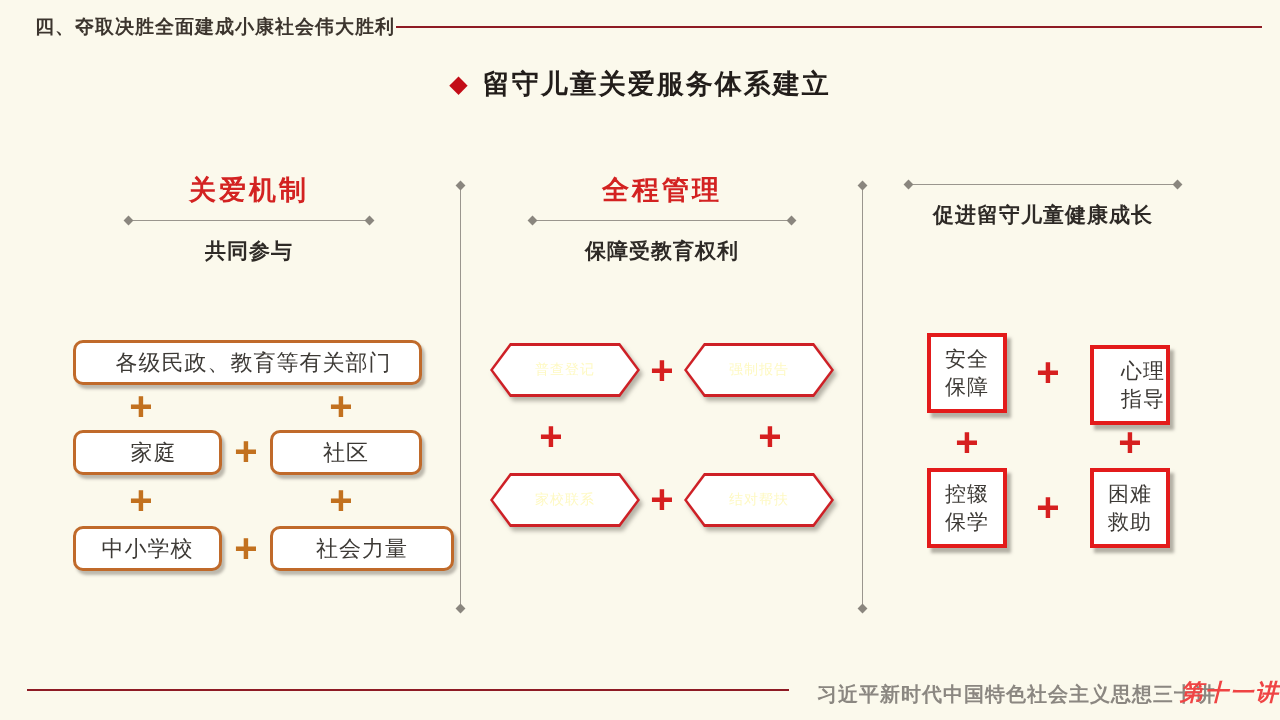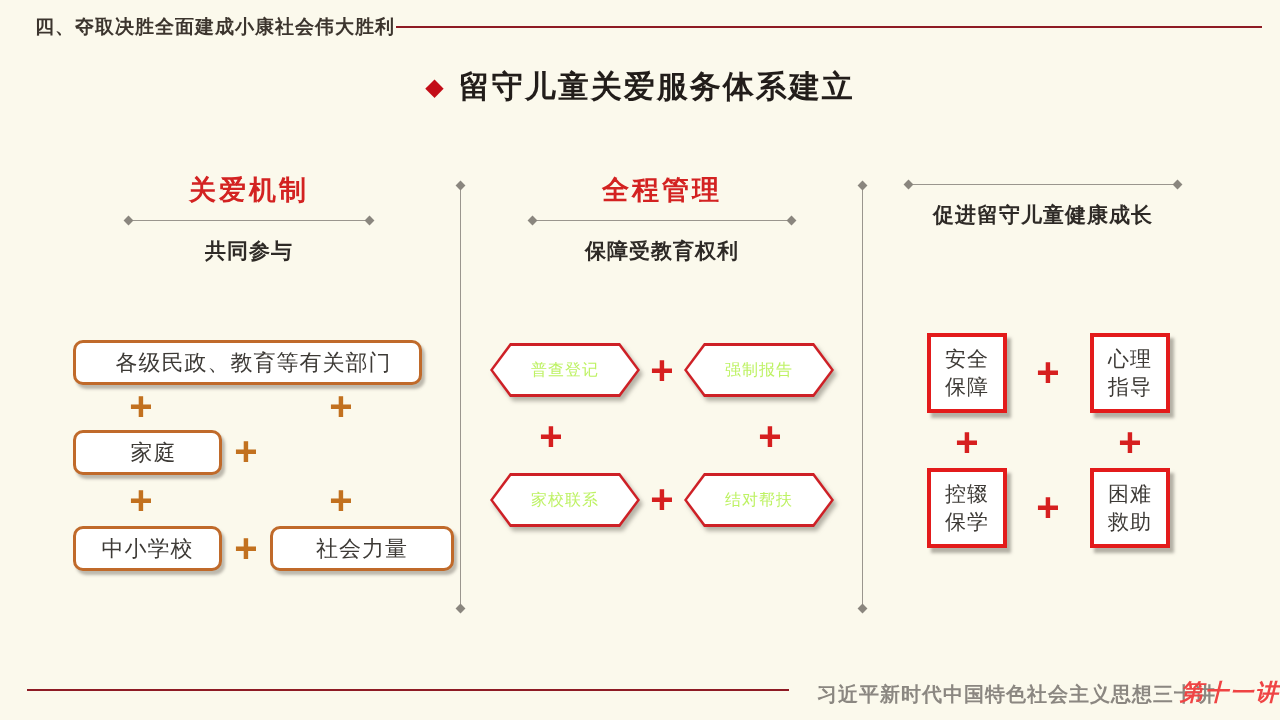--- a/index.html
+++ b/index.html
@@ -9,21 +9,21 @@
 
   
   .section-header { position:absolute; left:35px; top:14px; font-size:19px; font-weight:bold;
     color:#3C352E; letter-spacing:1px; }
   .top-rule { position:absolute; left:396px; top:26px; width:866px; height:2px; background:#8E1B24; }
 
   
   .main-title { position:absolute; left:0; top:66px; width:100%; display:flex;
     justify-content:center; align-items:center; gap:15px; }
   .main-title .diamond { font-size:24px; color:#C30D17; line-height:1; }
-  .main-title .title-text { font-size:31px; font-weight:bold; color:#221D1A; letter-spacing:2px; }
+  .main-title .title-text { font-size:27px; font-weight:bold; color:#221D1A; letter-spacing:2px; }
 
   
   .col-head { position:absolute; top:172px; text-align:center; }
   .col-head .col-title { font-size:27px; font-weight:bold; color:#D32221; letter-spacing:3px; }
   .col-head .rule { position:relative; height:1px; background:#9A968E; margin:12px auto 0; }
   .col-head .rule::before, .col-head .rule::after { content:""; position:absolute; top:-3px;
     width:7px; height:7px; background:#8A867E; transform:rotate(45deg); }
   .col-head .rule::before { left:-4px; } .col-head .rule::after { right:-4px; }
   .col-head .col-subtitle { margin-top:16px; font-size:21px; font-weight:bold; color:#2E2A26; letter-spacing:1px; }
   #head1 { left:66px;  width:366px; } #head1 .rule { width:240px; }
@@ -48,30 +48,30 @@
   #boxE { left:270px; top:526px; width:184px; height:45px; }
 
   
   .hexwrap { position:absolute; width:150px; height:54px;
     filter:drop-shadow(3px 4px 2px rgba(110,105,95,.5)); }
   .hex { width:150px; height:54px; background:#CE2026; position:relative; display:flex;
     align-items:center; justify-content:center;
     clip-path:polygon(20px 0,130px 0,150px 27px,130px 54px,20px 54px,0 27px); }
   .hex::before { content:""; position:absolute; inset:3px; background:#fff;
     clip-path:polygon(18px 0,126px 0,144px 24px,126px 48px,18px 48px,0 24px); }
-  .hex span { position:relative; font-size:16px; color:#bef264; letter-spacing:1px; }
+  .hex span { position:relative; font-size:14px; color:#fef9c3; letter-spacing:1px; }
   #hexA { left:490px; top:343px; } #hexB { left:684px; top:343px; }
   #hexC { left:490px; top:473px; } #hexD { left:684px; top:473px; }
 
   
   .sq { position:absolute; width:80px; height:80px; background:#fff; border:4px solid #E31B1B;
     box-shadow:4px 5px 3px rgba(110,105,95,.5); display:flex; align-items:center;
     justify-content:center; text-align:center; font-size:21px; line-height:1.35;
     color:#3D3A36; letter-spacing:1px; }
-  #sqA { left:927px;  top:333px; } #sqB { left:1090px; top:333px; }
+  #sqA { left:927px;  top:333px; } #sqB { left:1090px; top:345px;justify-content:flex-end; }
   #sqC { left:927px;  top:468px; } #sqD { left:1090px; top:468px; }
   .sq span { display:block; width:46px; }
 
   
   .plus { position:absolute; width:36px; height:38px; line-height:36px; text-align:center;
     font-size:40px; font-weight:bold; }
   .plus.orange { color:#C2711F; }
   .plus.red { color:#D61F1F; }
 
   
@@ -110,20 +110,21 @@
   </div>
 
   <div class="vrule" id="vrule1"></div>
   <div class="vrule" id="vrule2"></div>
 
   <div class="obox" id="boxA">各级民政、教育等有关部门</div>
   <span class="plus orange" style="left:123px;top:388px;">+</span>
   <span class="plus orange" style="left:323px;top:388px;">+</span>
   <div class="obox" id="boxB">家庭</div>
   <span class="plus orange" style="left:228px;top:433px;">+</span>
+  <div class="obox" id="boxC">社区</div>
   <span class="plus orange" style="left:123px;top:482px;">+</span>
   <span class="plus orange" style="left:323px;top:482px;">+</span>
   <div class="obox" id="boxD">中小学校</div>
   <span class="plus orange" style="left:228px;top:530px;">+</span>
   <div class="obox" id="boxE">社会力量</div>
 
   <div class="hexwrap" id="hexA">
     <div class="hex">
         <span>普查登记</span>
       </div>

